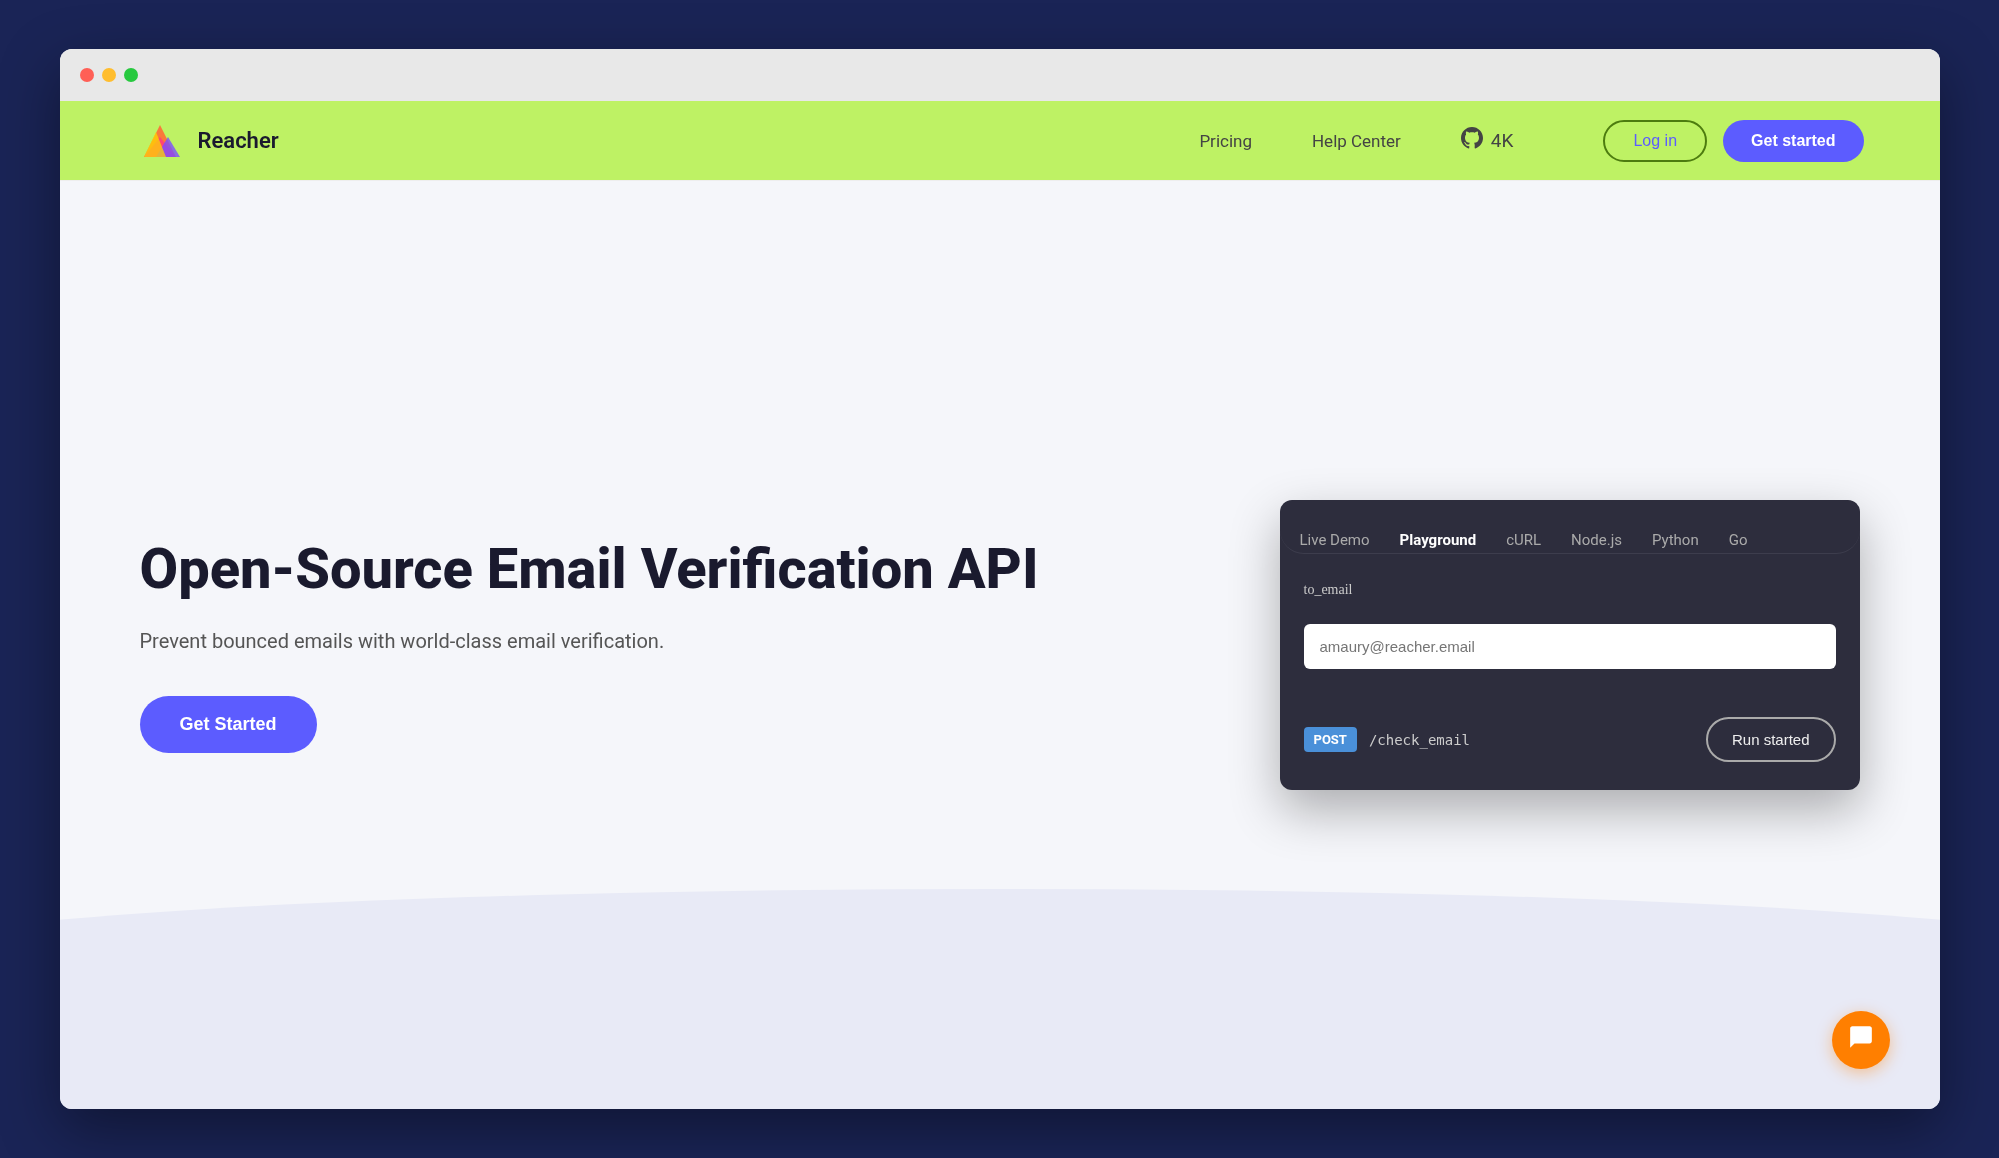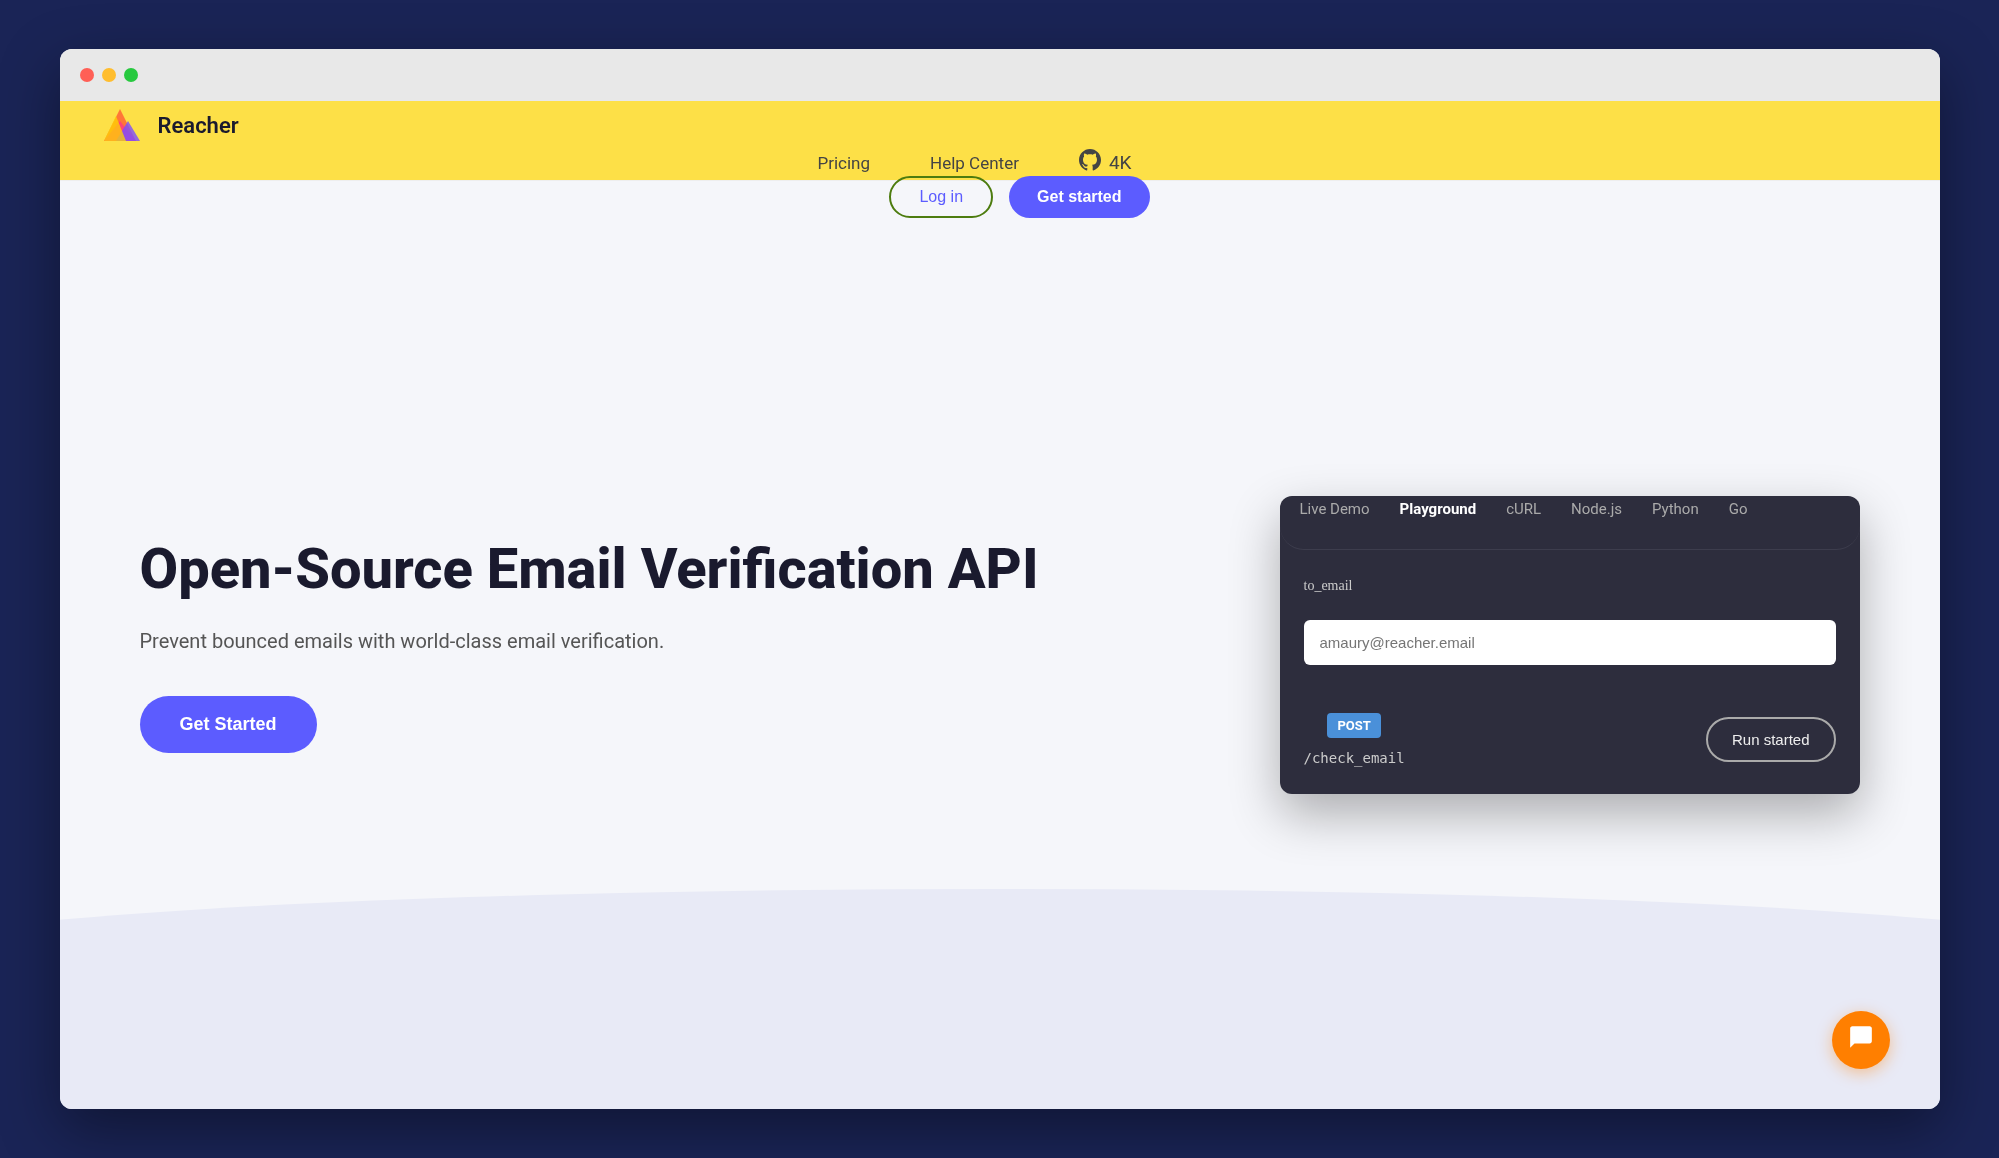--- a/index.html
+++ b/index.html
@@ -50,28 +50,27 @@
     
     .page-content {
       flex: 1;
       display: flex;
       flex-direction: column;
       overflow: hidden;
     }
 
     
     .navbar {
-      background: #fde047;
+      background: #bef264;
       height: 80px;
       display: flex;
       align-items: center;
-      padding: 0 36px;
+      padding: 0 76px;
       border-bottom: 1px solid #eee;
       flex-shrink: 0;
-      flex-direction: column;
     }
 
     .logo-area {
       display: flex;
       align-items: center;
       gap: 14px;
       margin-right: auto;
     }
 
     .logo-icon {
@@ -198,21 +197,21 @@
 
     .demo-panel {
       background: #2d2d3d;
       border-radius: 12px;
       overflow: hidden;
       box-shadow: 0 20px 50px rgba(0,0,0,0.3);
     }
 
     .demo-tabs {
       display: flex;
-      align-items: flex-start;
+      align-items: flex-end;
       padding: 0 20px;
       height: 54px;
       border-bottom: 1px solid #3d3d4d;
       gap: 30px;
       border-radius: 24px;
     }
 
     .demo-tab {
       font-size: 15px;
       color: #aaa;
@@ -252,21 +251,20 @@
       display: flex;
       align-items: center;
       justify-content: space-between;
       padding: 0 24px 28px;
     }
 
     .endpoint {
       display: flex;
       align-items: center;
       gap: 12px;
-      flex-direction: column;
     }
 
     .method-badge {
       background: #4a90d9;
       color: white;
       padding: 5px 10px;
       border-radius: 4px;
       font-size: 13px;
       font-weight: 700;
     }

